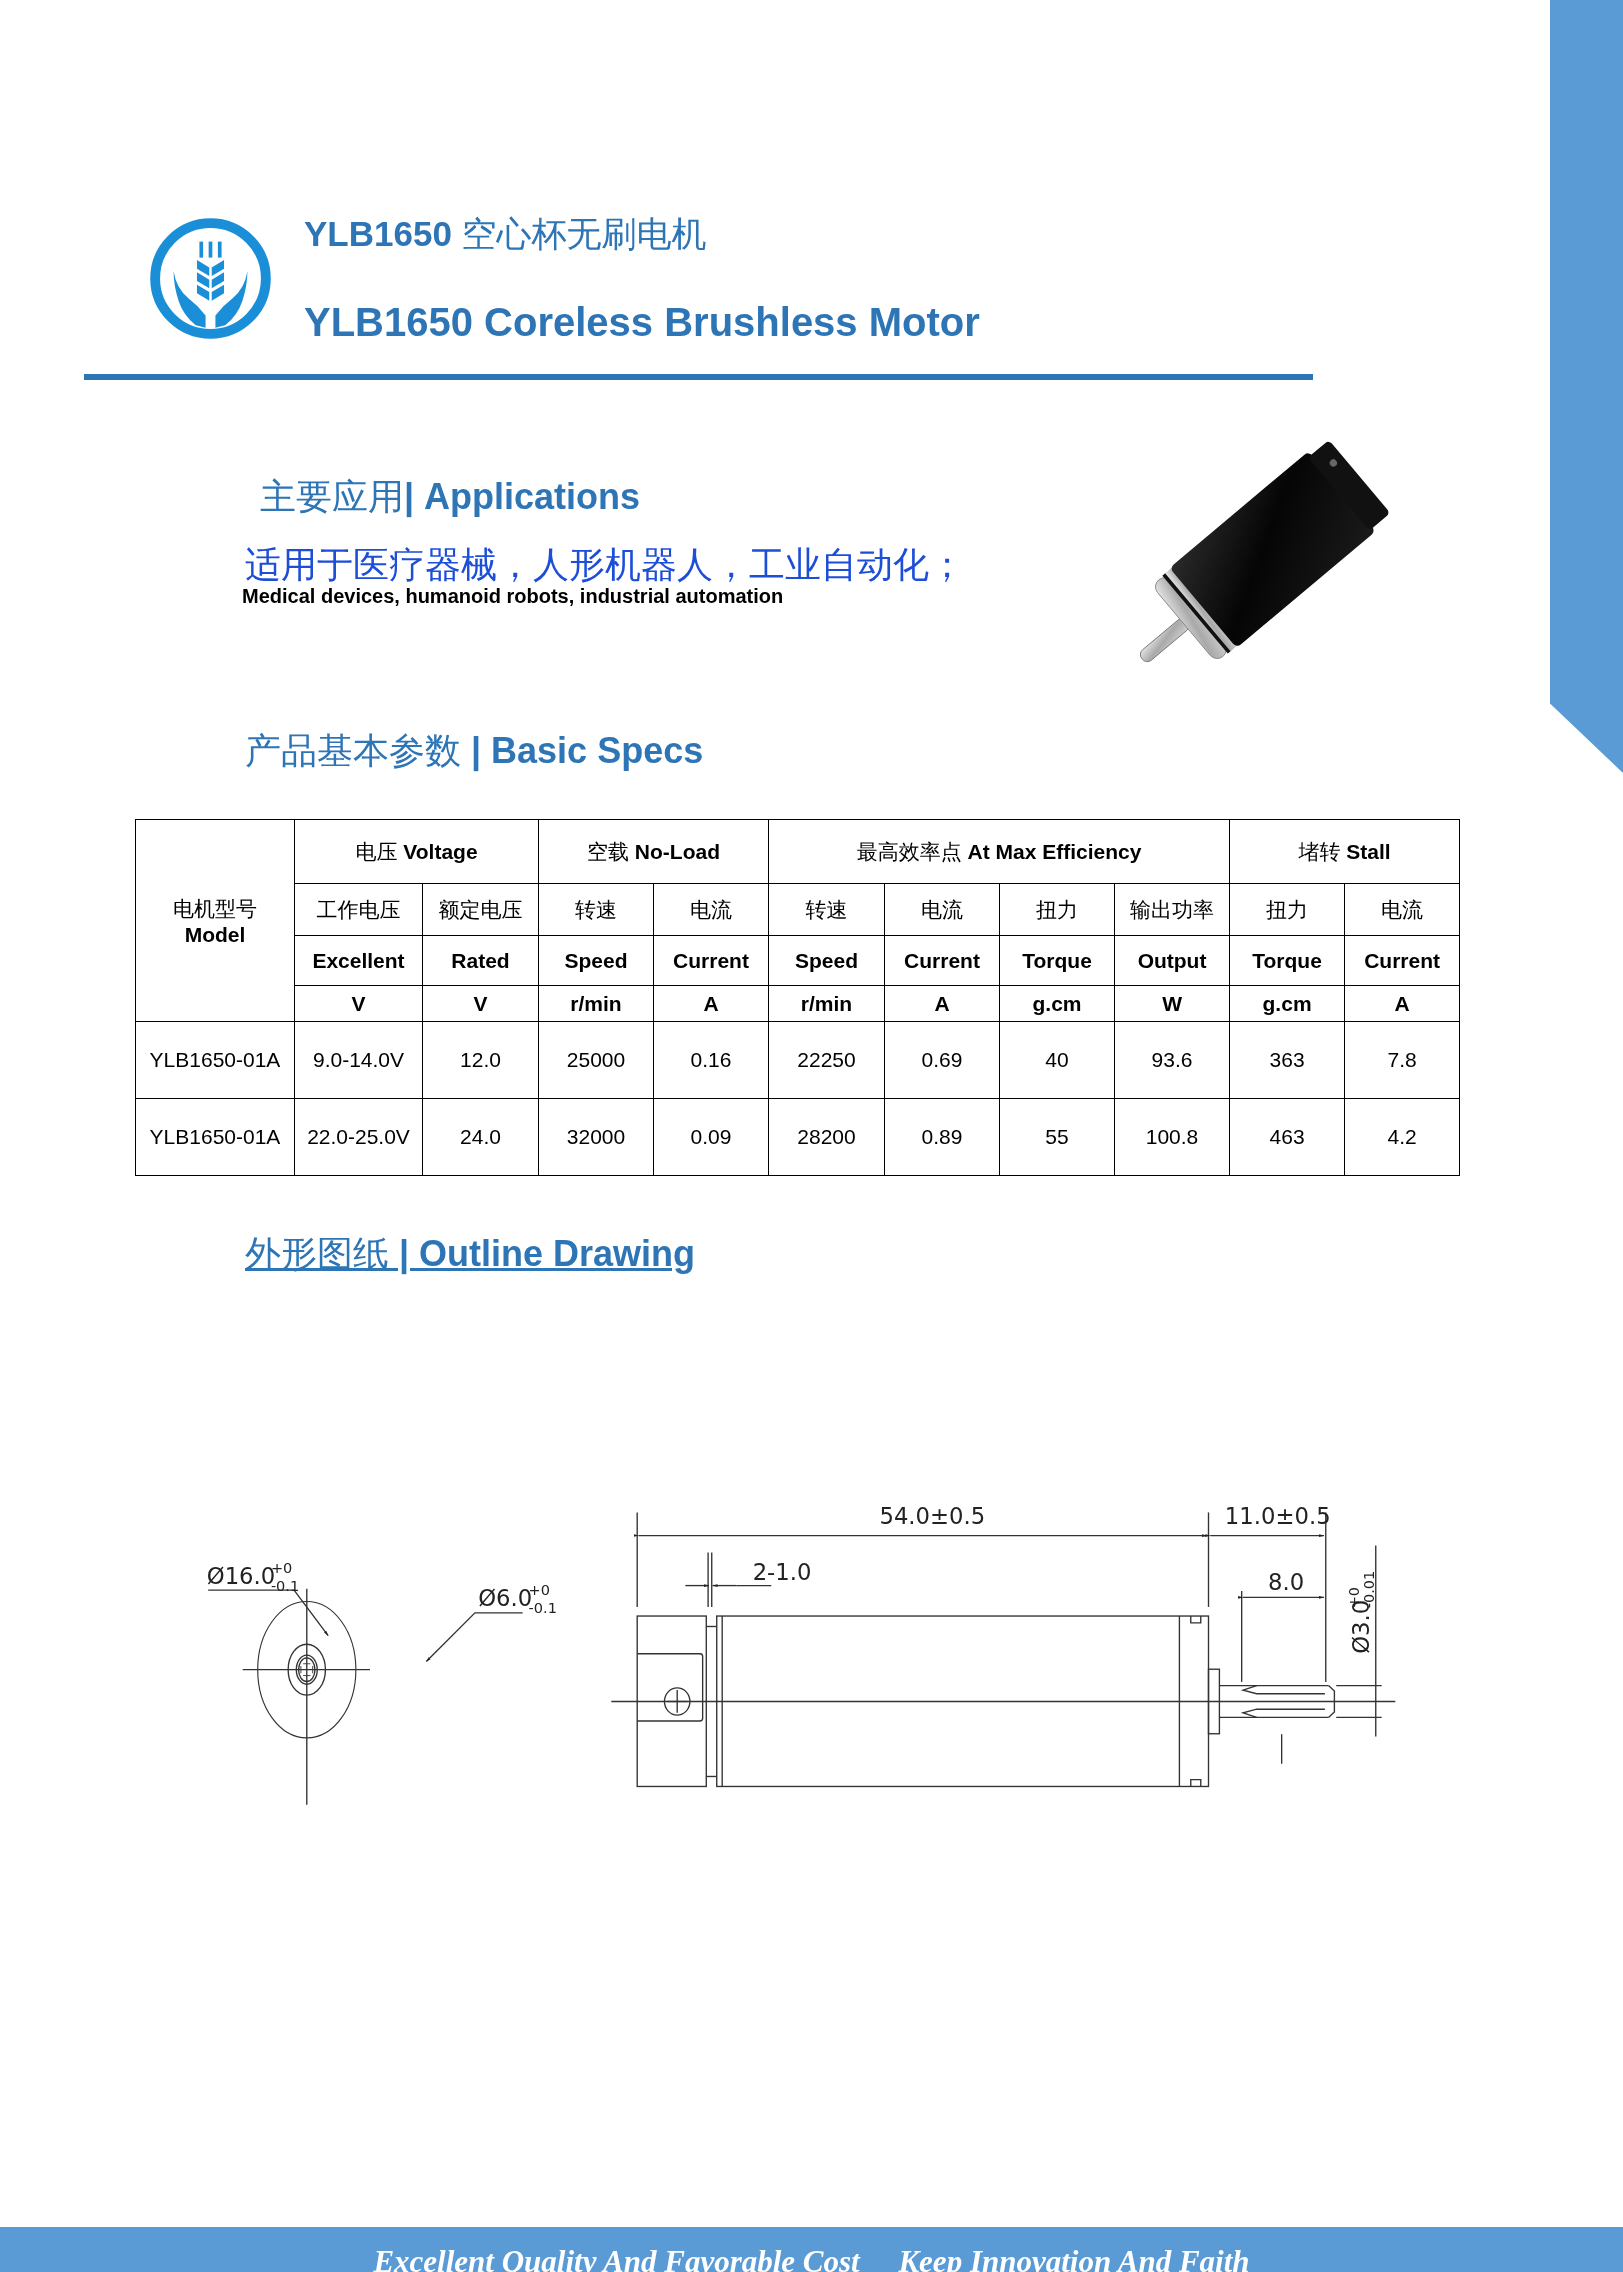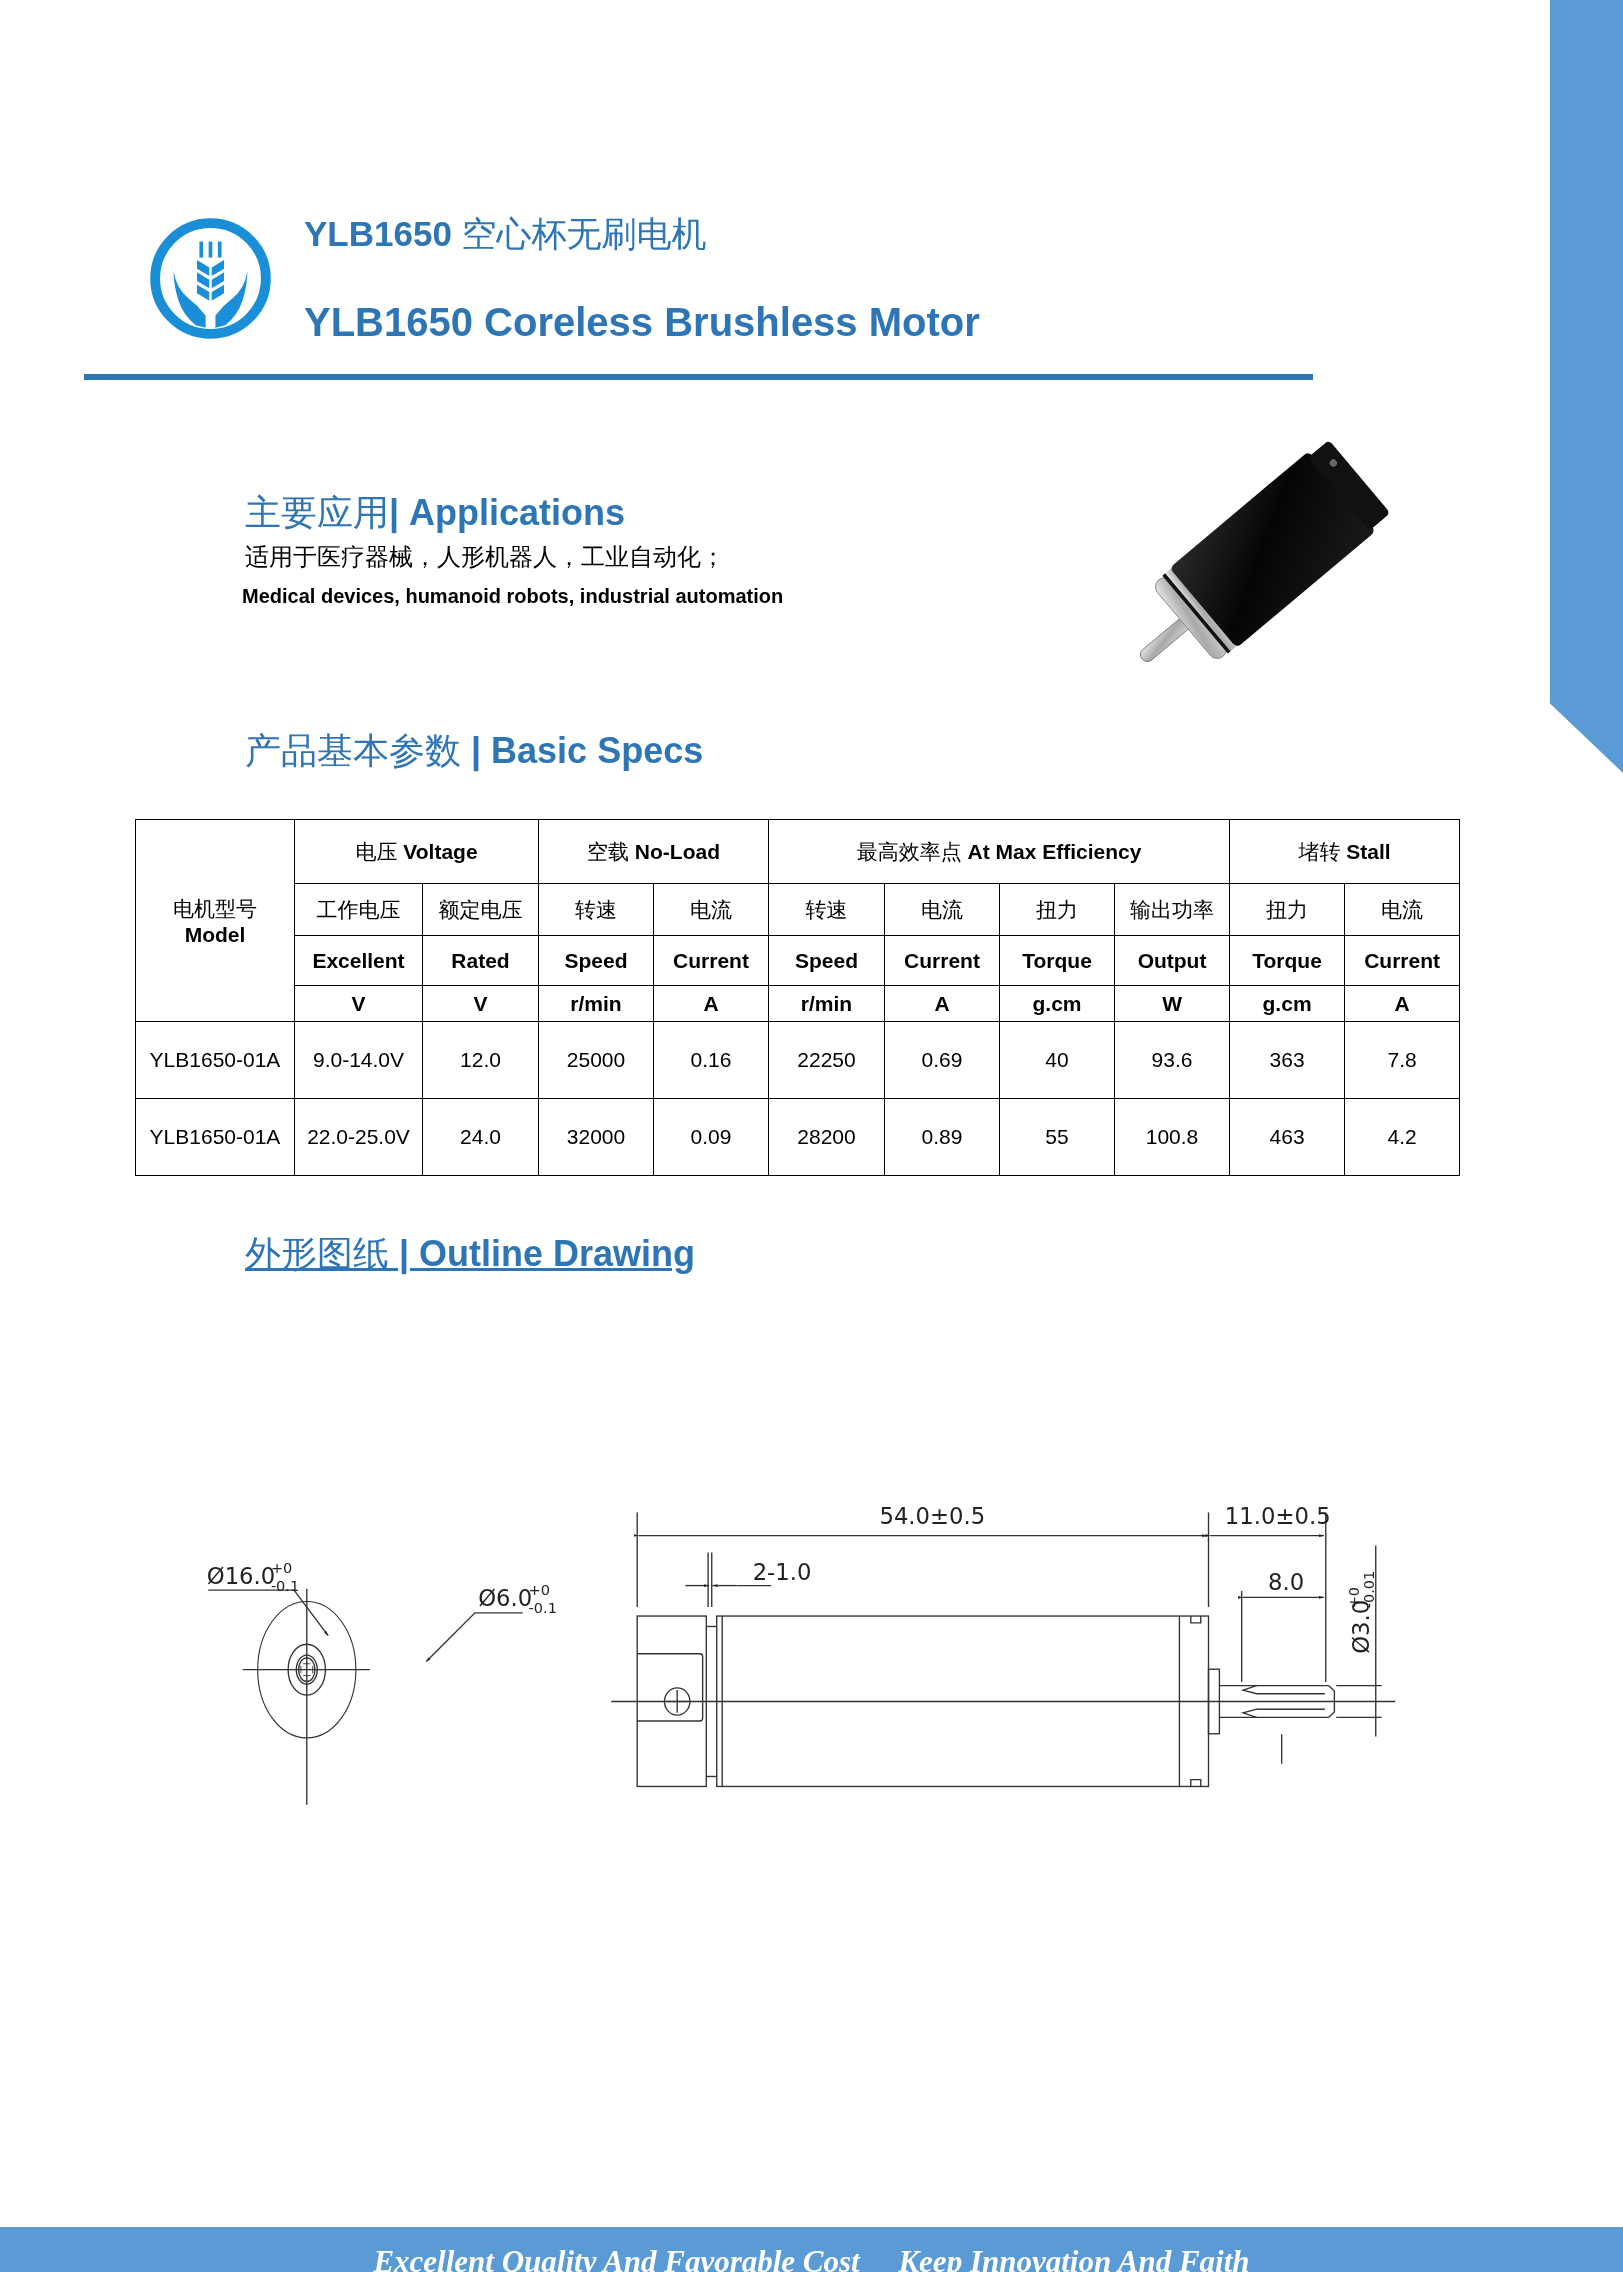--- a/index.html
+++ b/index.html
@@ -6,21 +6,21 @@
   body { width:1623px; height:2299px; position:relative; overflow:hidden; font-family:"Liberation Sans", sans-serif; }
   .abs { position:absolute; }
   .right-band { position:absolute; left:1550px; top:0; width:73px; height:773px; background:#5b9bd5;
     clip-path: polygon(0 0, 100% 0, 100% 100%, 0 91%); box-shadow:-2.7px 0 4.5px rgba(0,0,0,0.05); }
   .title-line { position:absolute; left:304px; font-weight:bold; color:#2e75b6; white-space:nowrap; }
   .title-cn { font-family:"DejaVu Serif", serif; font-weight:normal; }
   .header-rule { position:absolute; left:84px; top:374px; width:1229px; height:5.5px; background:#2e75b6; }
   .section-h { position:absolute; left:245px; font-size:36px; color:#2e75b6; white-space:nowrap; }
   .section-h .cn { font-family:"DejaVu Serif", serif; font-weight:normal; }
   .section-h .en { font-weight:bold; }
-  .app-cn { position:absolute; left:245px; top:541px; font-size:24px; font-family:"DejaVu Serif", serif; color:#000000; white-space:nowrap; }
+  .app-cn { position:absolute; left:245px; top:541px; font-size:36px; font-family:"DejaVu Serif", serif; color:#1d4ed8; white-space:nowrap; }
   .app-en { position:absolute; left:242px; top:585px; font-size:20px; font-weight:bold; color:#000; white-space:nowrap; }
   table.specs { position:absolute; left:135px; top:819px; width:1325px; border-collapse:collapse; table-layout:fixed; }
   table.specs td { border:1.8px solid #000; text-align:center; vertical-align:middle; font-size:21px; color:#000000; padding:0; }
   table.specs td.cn { font-family:"DejaVu Serif", serif; }
   table.specs td.b { font-weight:bold; }
   .cn-inline { font-family:"DejaVu Serif", serif; font-weight:normal; }
   .footer { position:absolute; left:0; top:2227px; width:1623px; height:70px; background:#5b9bd5; }
   .footer-text { position:absolute; left:0; top:0; width:1623px; height:70px; line-height:70px; text-align:center;
     font-family:"Liberation Serif", serif; font-style:italic; font-weight:bold; font-size:31px; color:#fff; white-space:pre; }
   .drawing { position:absolute; left:0; top:0; }
@@ -42,21 +42,21 @@
   <path d="M80 44 Q78 58 68 66 Q60 72 54 80 L54 90 L62 88 Q72 80 76 68 Q80 56 80 44 Z" fill="#1a8fd8"></path>
 </svg>
 
 <div class="title-line" style="top:211px;font-size:35px;text-align:right;">
   <span>YLB1650</span>
   <span class="title-cn">空心杯无刷电机</span>
 </div>
 <div class="title-line" style="top:300px;font-size:40px;">YLB1650 Coreless Brushless Motor</div>
 <div class="header-rule"></div>
 
-<div class="section-h" style="top:489px;">
+<div class="section-h" style="top:473px;margin-left:15px;">
   <span class="cn">主要应用</span><span class="en">| Applications</span>
 </div>
 <div class="app-cn">适用于医疗器械，人形机器人，工业自动化；</div>
 <div class="app-en">Medical devices, humanoid robots, industrial automation</div>
 
 <svg class="abs" style="left:1100px;top:405px;" width="300" height="327" viewBox="0 0 660 720">
   <defs>
     <linearGradient id="bodyG" x1="0" y1="0" x2="1" y2="1">
       <stop offset="0" stop-color="#2a2a2a"></stop>
       <stop offset="0.45" stop-color="#050505"></stop>

